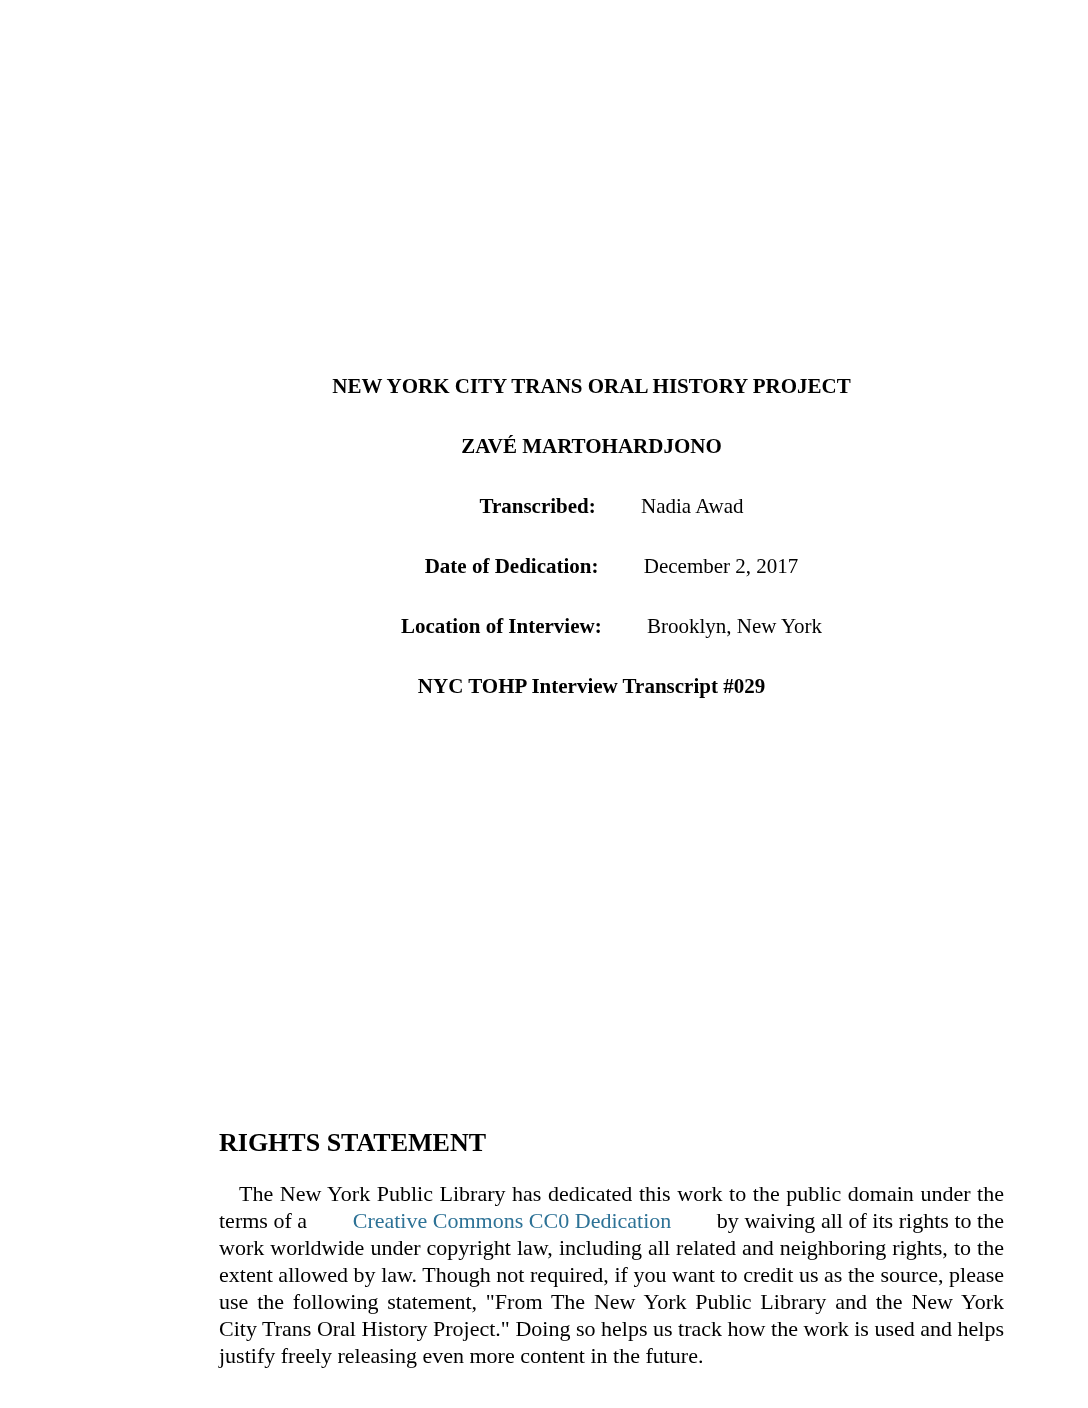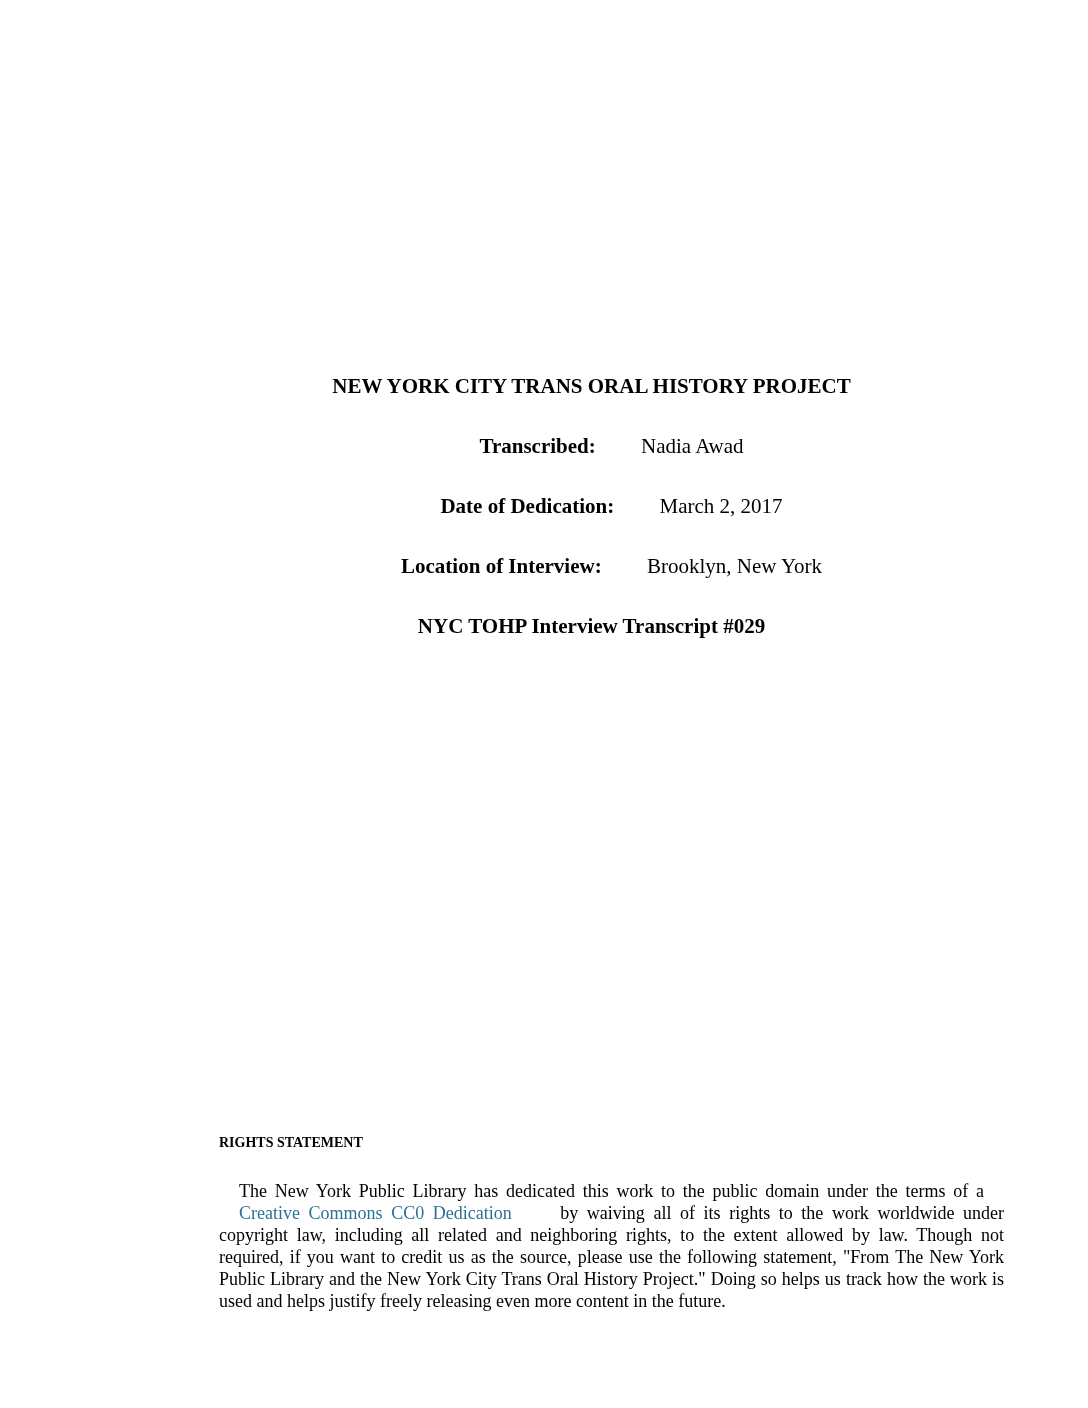--- a/index.html
+++ b/index.html
@@ -34,45 +34,46 @@
   }
   .title-line .b { font-weight: bold; }
   .title-line .r { font-weight: normal; }
   .rights-block {
     position: absolute;
     top: 1038px;
     left: 127px;
     width: 833px;
   }
   .rights-heading {
-    font-size: 14px;
+    font-size: 26px;
     font-weight: bold;
     line-height: 26px;
   }
   .rights-paragraph {
-    font-size: 18px;
-    line-height: 22px;
+    font-size: 22px;
+    line-height: 27px;
     text-align: justify;
     text-align-last: left;
     white-space: pre-wrap;
   }
   .cc-link {
     text-decoration: none;
     cursor: pointer;
   }
 </style>
 </head>
 <body>
 
 <div class="page">
 
   <div class="title-block">
     <div class="title-line"><span class="b">NEW YORK CITY TRANS ORAL HISTORY PROJECT</span><span class="r"></span></div>
+    <div class="title-line"><span class="b">ZAVÉ MARTOHARDJONO</span><span class="r"></span></div>
     <div class="title-line"><span class="b">Transcribed:</span><span class="r"> Nadia Awad</span></div>
-    <div class="title-line"><span class="b">Date of Dedication:</span><span class="r"> March 2, 2017</span></div>
+    <div class="title-line"><span class="b">Date of Dedication:</span><span class="r"> December 2, 2017</span></div>
     <div class="title-line"><span class="b">Location of Interview:</span><span class="r"> Brooklyn, New York</span></div>
     <div class="title-line"><span class="b">NYC TOHP Interview Transcript #029</span><span class="r"></span></div>
   </div>
 
   <div class="rights-block">
     <div class="rights-heading">RIGHTS STATEMENT</div>
     <div class="rights-paragraph"><span>The New York Public Library has dedicated this work to the public domain under the terms of a </span><a class="cc-link" id="cc-link" style="color: rgb(45, 114, 150);">Creative Commons CC0 Dedication</a><span> by waiving all of its rights to the work worldwide under copyright law, including all related and neighboring rights, to the extent allowed by law. Though not required, if you want to credit us as the source, please use the following statement, "From The New York Public Library and the New York City Trans Oral History Project." Doing so helps us track how the work is used and helps justify freely releasing even more content in the future.</span></div>
   </div>
 
 </div>

